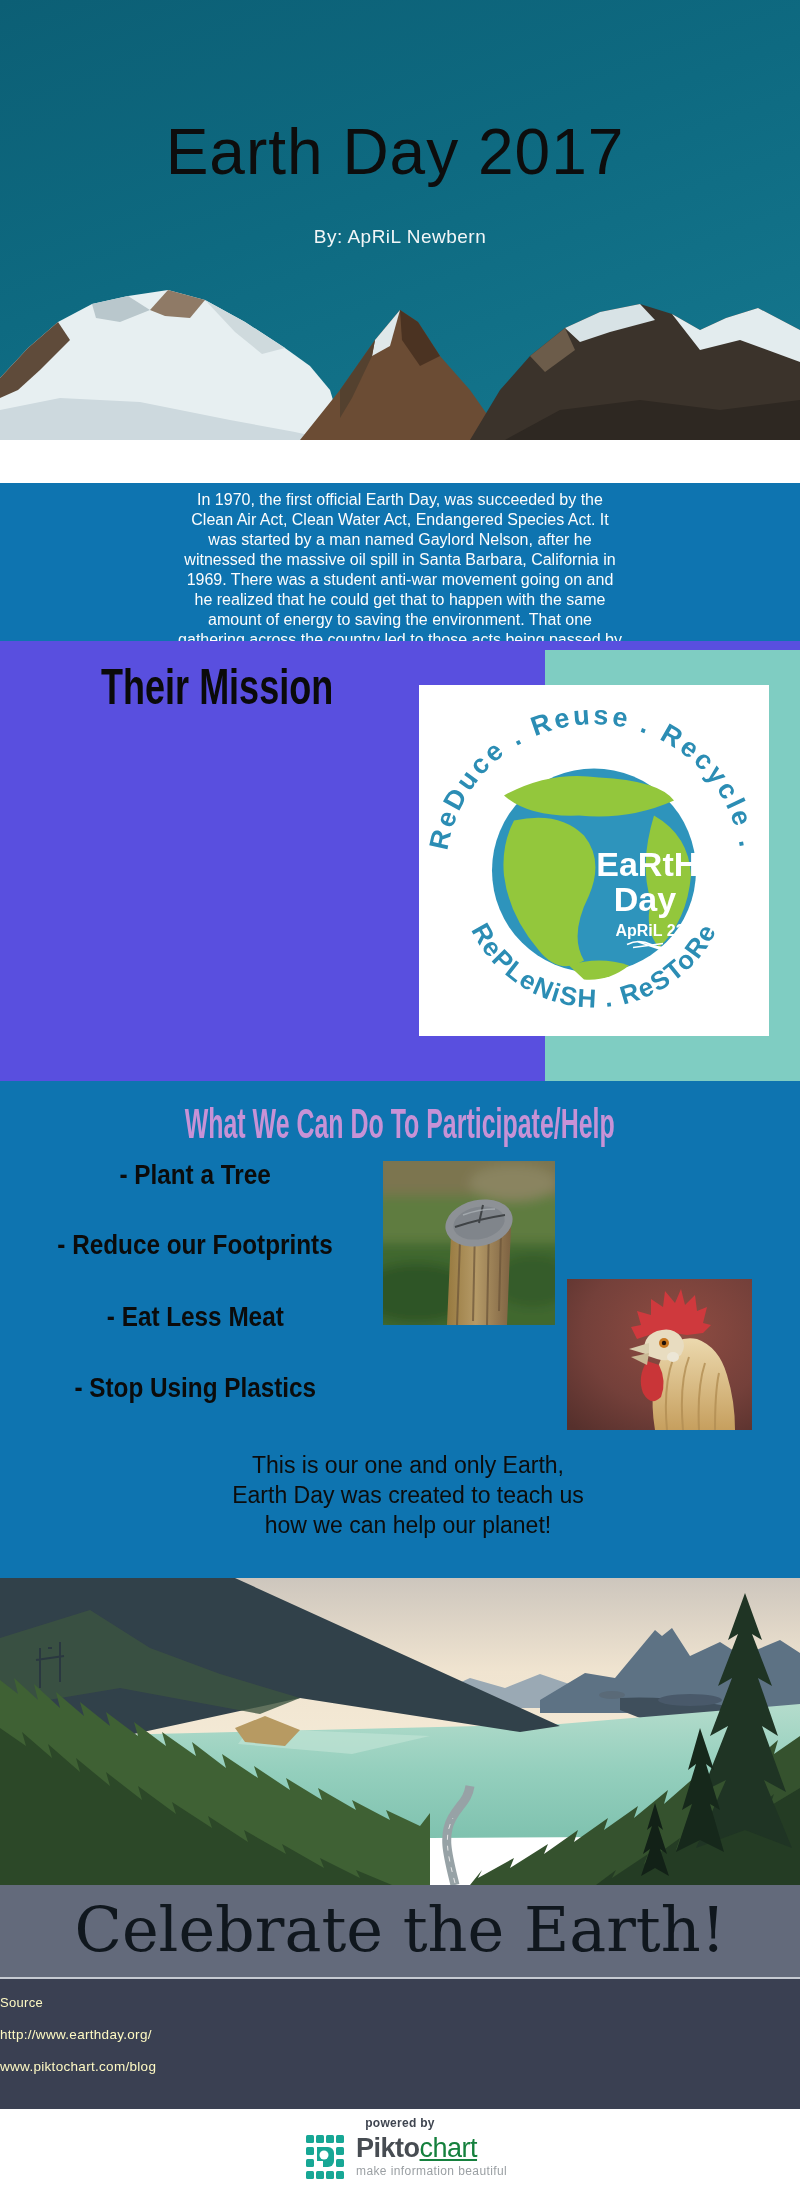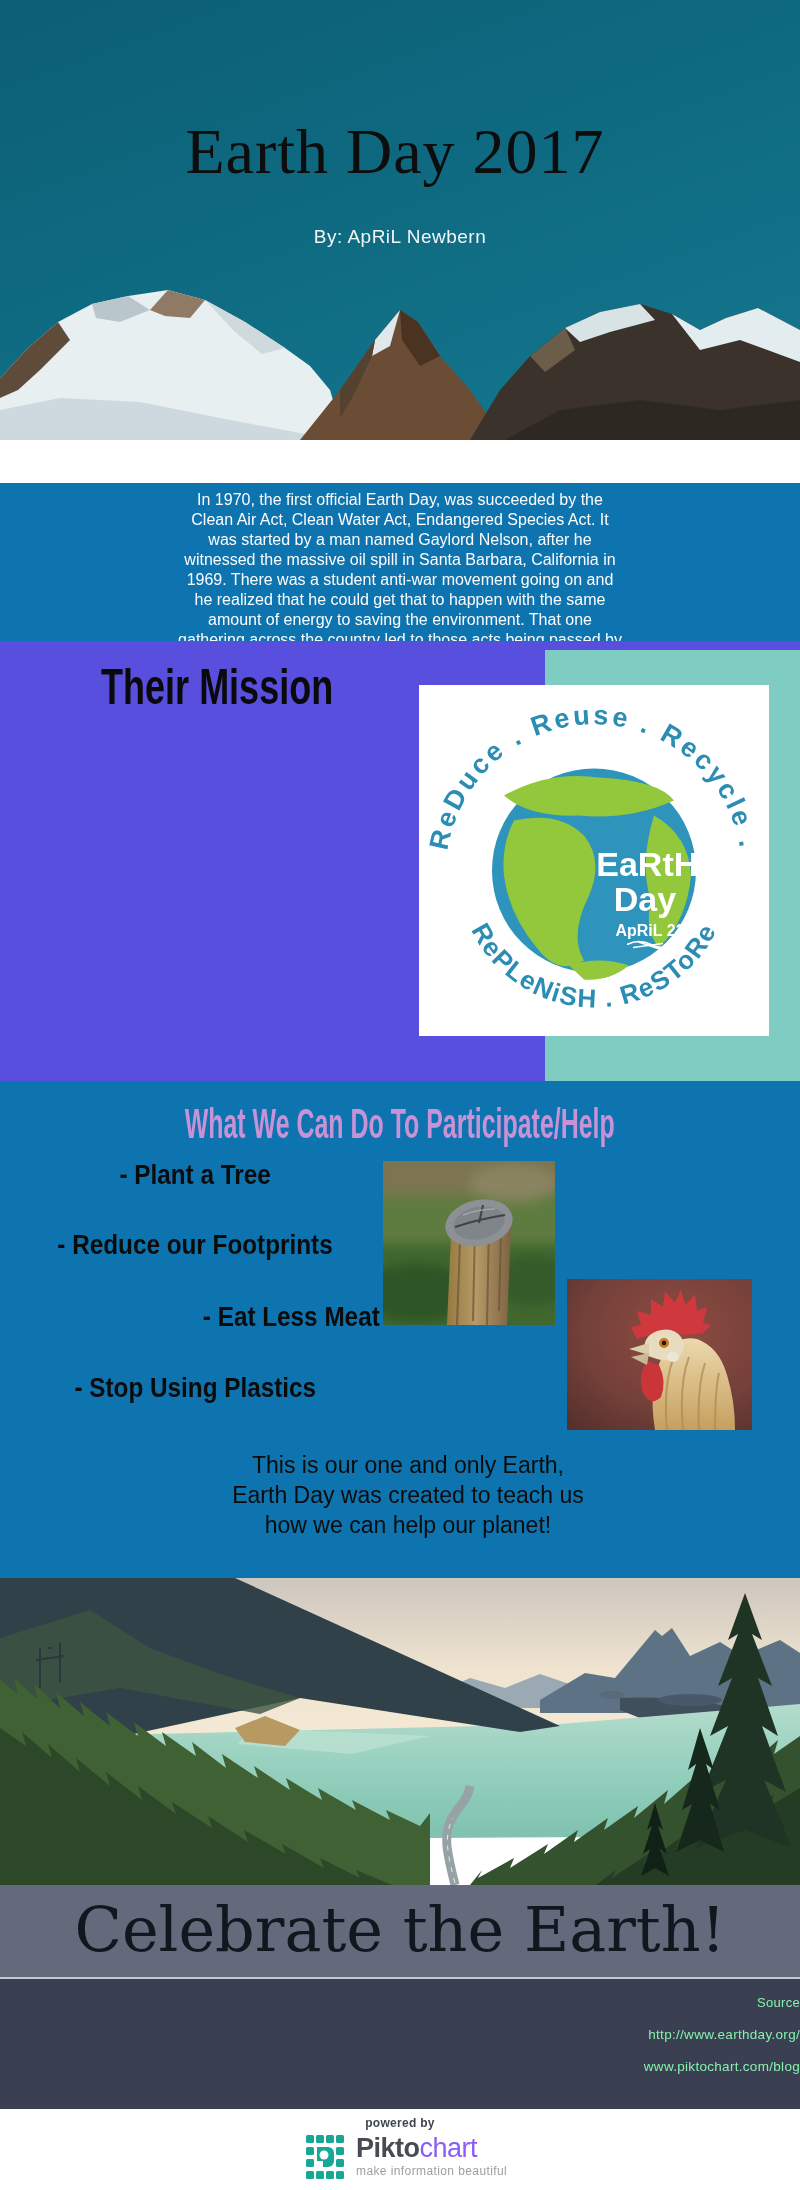--- a/index.html
+++ b/index.html
@@ -3,21 +3,21 @@
 <meta charset="utf-8">
 <style>
   html,body{margin:0;padding:0;background:#ffffff;}
   #page{position:relative;width:800px;height:2190px;overflow:hidden;
         font-family:"Liberation Sans",sans-serif;background:#fff;}
   section{position:absolute;left:0;width:800px;overflow:hidden;}
 
   
   #hero{top:0;height:440px;background:linear-gradient(160deg,#0c5f75 0%,#0e6a81 45%,#15788f 100%);}
   #hero-title{position:absolute;top:72px;left:0;width:790px;text-align:center;
-    font-family:Liberation Serif, serif;font-size:64px;font-weight:500;color:#0d0d0d;letter-spacing:1px;}
+    font-family:Liberation Sans, sans-serif;font-size:64px;font-weight:500;color:#0d0d0d;letter-spacing:1px;}
   #hero-byline{position:absolute;top:226px;left:0;width:800px;text-align:center;
     font-size:19px;color:#f2f6f7;letter-spacing:.5px;}
   #mountains{position:absolute;left:0;top:270px;width:800px;height:170px;}
 
   
   #intro{top:440px;height:177px;background:#0e74b0;margin-top:43px;}
   #intro p{margin:7px auto 0;width:445px;text-align:center;color:#fdfdfd;
     font-size:16px;line-height:20px;}
 
   
@@ -32,48 +32,48 @@
   #logo-box{position:absolute;left:419px;top:685px;width:350px;height:351px;background:#ffffff;}
 
   
   #participate{top:1081px;height:497px;background:#0e74b0;}
   #participate-heading{position:absolute;top:1100px;left:0;width:800px;text-align:center;
     font-size:43px;font-weight:bold;color:#c792d6;line-height:1.1;}
   #participate-heading .condense{transform:scaleX(.58);}
   .list-item{position:absolute;left:0;width:390px;text-align:center;color:#0b0b0b;
     font-size:27px;font-weight:bold;line-height:34px;}
   .list-item .condense{transform:scaleX(.9);}
-  #item-0{top:1158px;} #item-1{top:1228px;} #item-2{top:1300px;text-align:right;} #item-3{top:1371px;}
+  #item-0{top:1158px;} #item-1{top:1228px;} #item-2{top:1300px;} #item-3{top:1371px;}
   #wood-photo{position:absolute;left:383px;top:1161px;width:172px;height:164px;}
   #rooster-photo{position:absolute;left:567px;top:1279px;width:185px;height:151px;}
   #closing-text{position:absolute;left:228px;top:1450px;width:360px;text-align:center;
     color:#0c0c0c;font-size:23px;line-height:30px;}
 
   
   #lake{top:1578px;height:307px;}
   #lake svg{display:block;}
 
   
   #celebrate{top:1885px;height:94px;background:#636a7b;border-bottom:2px solid #c6cad2;box-sizing:border-box;}
   #celebrate-heading{margin:0;width:800px;text-align:center;line-height:90px;
     font-family:"DejaVu Serif",serif;font-size:62px;font-weight:500;color:#10171e;}
 
   
-  #sources{top:1979px;height:130px;background:#3a4052;color:#86efac;text-align:right;}
+  #sources{top:1979px;height:130px;background:#3a4052;color:#fef9c3;text-align:left;}
   #source-label{margin-top:16px;font-size:13px;letter-spacing:.3px;}
   .source-link{margin-top:17px;font-size:13.5px;letter-spacing:.3px;}
 
   
   #footer{top:2109px;height:91px;background:#ffffff;}
   #powered-by{margin-top:7px;text-align:center;font-size:12px;font-weight:bold;color:#3f4550;letter-spacing:.3px;}
   #brand-row{position:absolute;left:305px;top:26px;display:flex;align-items:flex-start;}
   #brand-text{margin-left:9px;}
   #wordmark{font-size:27px;line-height:27px;letter-spacing:-.5px;}
   #wordmark .bold{font-weight:bold;color:#474c52;}
-  #wordmark .light{font-weight:normal;color:#8b5cf6;}
+  #wordmark .light{font-weight:normal;color:#15803d;text-decoration:underline;}
   #tagline{font-size:12px;color:#9ba0a4;letter-spacing:.4px;margin-top:2px;}
 </style>
 </head>
 <body>
 
 <div id="page">
 
   <section id="hero">
     <svg id="mountains" viewBox="0 0 800 170" preserveAspectRatio="none" aria-hidden="true">
       <polygon points="0,170 0,108 28,78 58,52 92,34 128,26 168,20 205,30 245,52 285,78 310,96 330,120 345,170" fill="#e7eff1"></polygon>

